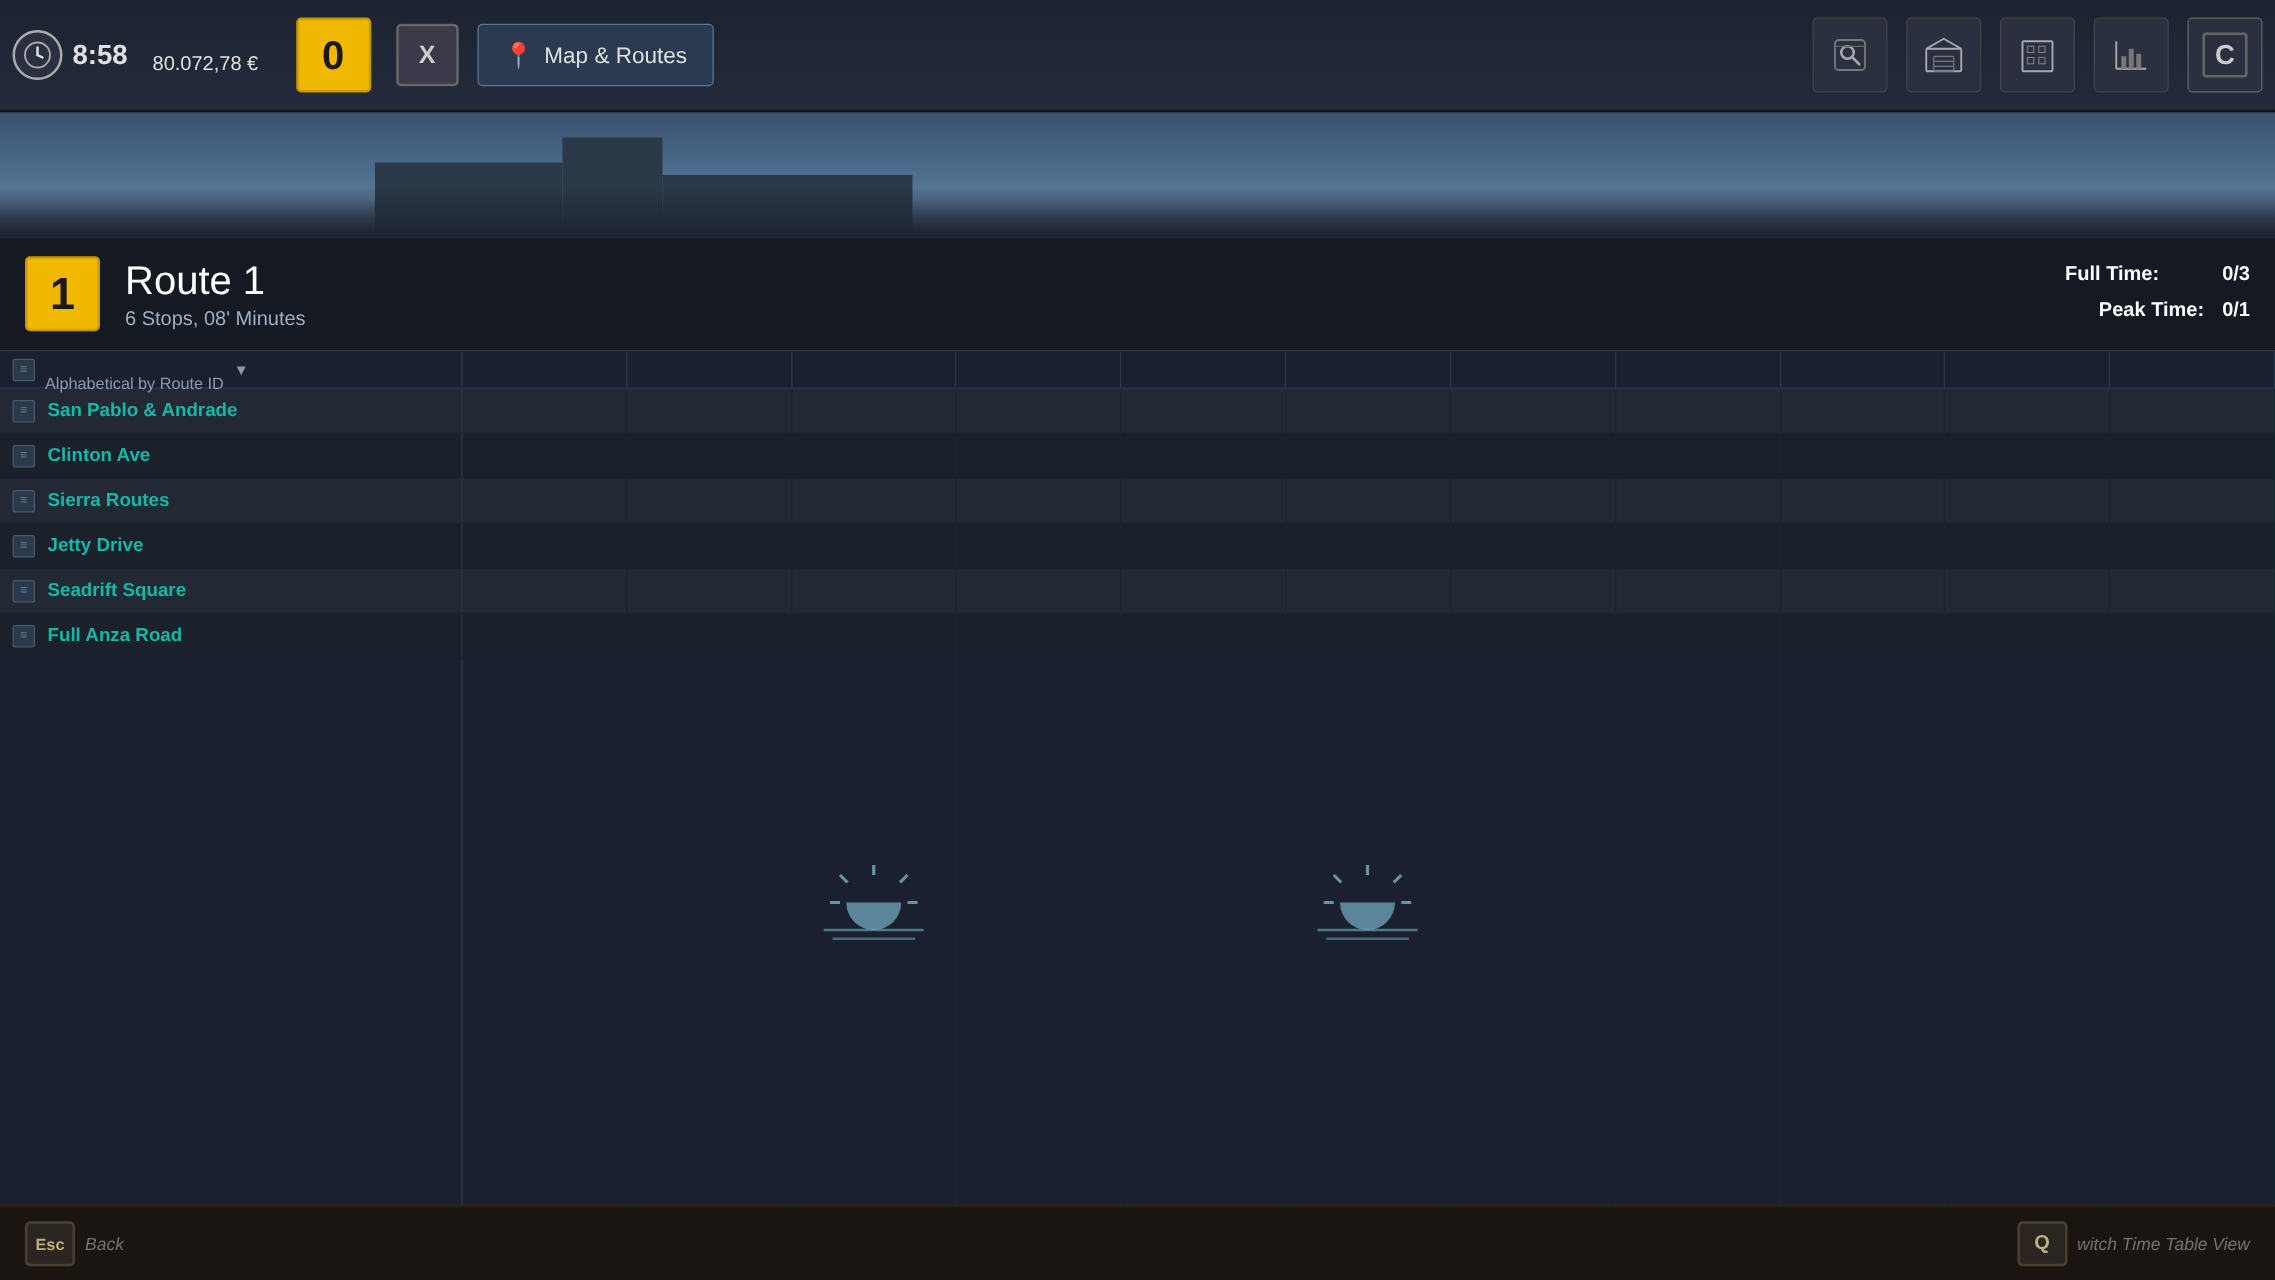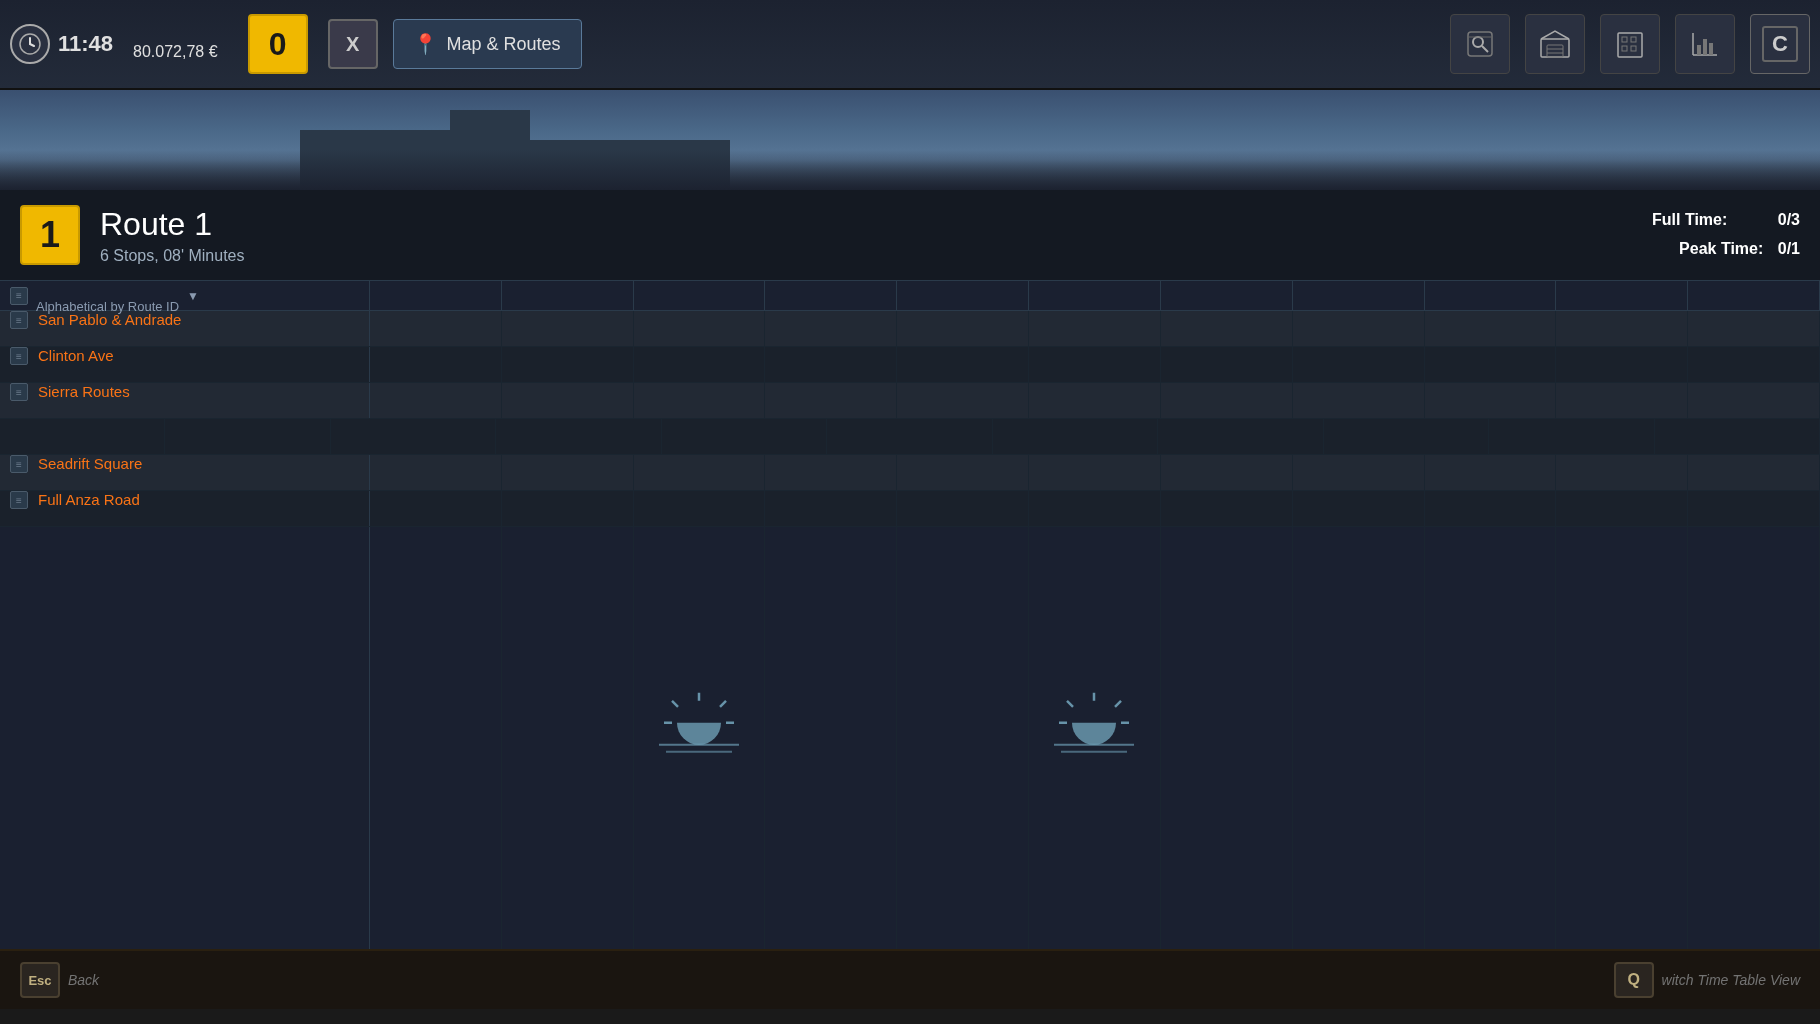--- a/index.html
+++ b/index.html
@@ -253,25 +253,26 @@
 
     .stop-row:nth-child(even) {
       background: rgba(0,0,0,0.1);
     }
 
     .stop-name-cell {
       width: 370px;
       min-width: 370px;
       padding: 0 10px;
       display: flex;
-      align-items: flex-start;
+      align-items: center;
       gap: 10px;
       border-right: 1px solid #2a3a4a;
-      color: #f97316;
+      color: #14b8a6;
       font-size: 15px;
+      font-weight: bold;
     }
 
     .stop-icon {
       width: 18px;
       height: 18px;
       background: #2a3a4a;
       border: 1px solid #4a5a6a;
       border-radius: 2px;
       flex-shrink: 0;
       display: flex;
@@ -324,21 +325,21 @@
     
     .bottom-bar {
       height: 60px;
       background: #1a1510;
       border-top: 2px solid #2a2010;
       display: flex;
       align-items: center;
       padding: 0 20px;
       justify-content: flex-end;
       position: absolute;
-      bottom: 15px;
+      bottom: 0;
       width: 100%;
     }
 
     .bottom-btn {
       display: flex;
       align-items: center;
       gap: 8px;
       cursor: pointer;
     }
 
@@ -381,21 +382,21 @@
 
 <div class="top-bar">
   <div class="time-display">
     <div class="time-icon">
       <svg width="24" height="24" viewBox="0 0 24 24" fill="none">
         <circle cx="12" cy="12" r="10" stroke="#aaa" stroke-width="1.5" fill="#2a3040"></circle>
         <line x1="12" y1="6" x2="12" y2="12" stroke="#ddd" stroke-width="2" stroke-linecap="round"></line>
         <line x1="12" y1="12" x2="16" y2="14" stroke="#ddd" stroke-width="2" stroke-linecap="round"></line>
       </svg>
     </div>
-    <span>11:48</span>
+    <span>8:58</span>
   </div>
 
   <div style="display:flex;flex-direction:column;margin-left:10px;">
     <span style="color:#e0e0e0;font-size:16px;margin-top:16px;">80.072,78 €</span>
   </div>
 
   <div class="score-badge" style="margin-left:20px;">0</div>
 
   <div class="x-button">X</div>
 
@@ -548,20 +549,24 @@
           <div class="time-cell"></div>
           <div class="time-cell"></div>
           <div class="time-cell"></div>
           <div class="time-cell"></div>
           <div class="time-cell"></div>
           <div class="time-cell"></div>
           <div class="time-cell"></div>
         </div>
       </div>
       <div class="stop-row">
+        <div class="stop-name-cell">
+          <div class="stop-icon"></div>
+          <span>Jetty Drive</span>
+        </div>
         <div class="time-cells">
           <div class="time-cell"></div>
           <div class="time-cell"></div>
           <div class="time-cell"></div>
           <div class="time-cell"></div>
           <div class="time-cell"></div>
           <div class="time-cell"></div>
           <div class="time-cell"></div>
           <div class="time-cell"></div>
           <div class="time-cell"></div>

